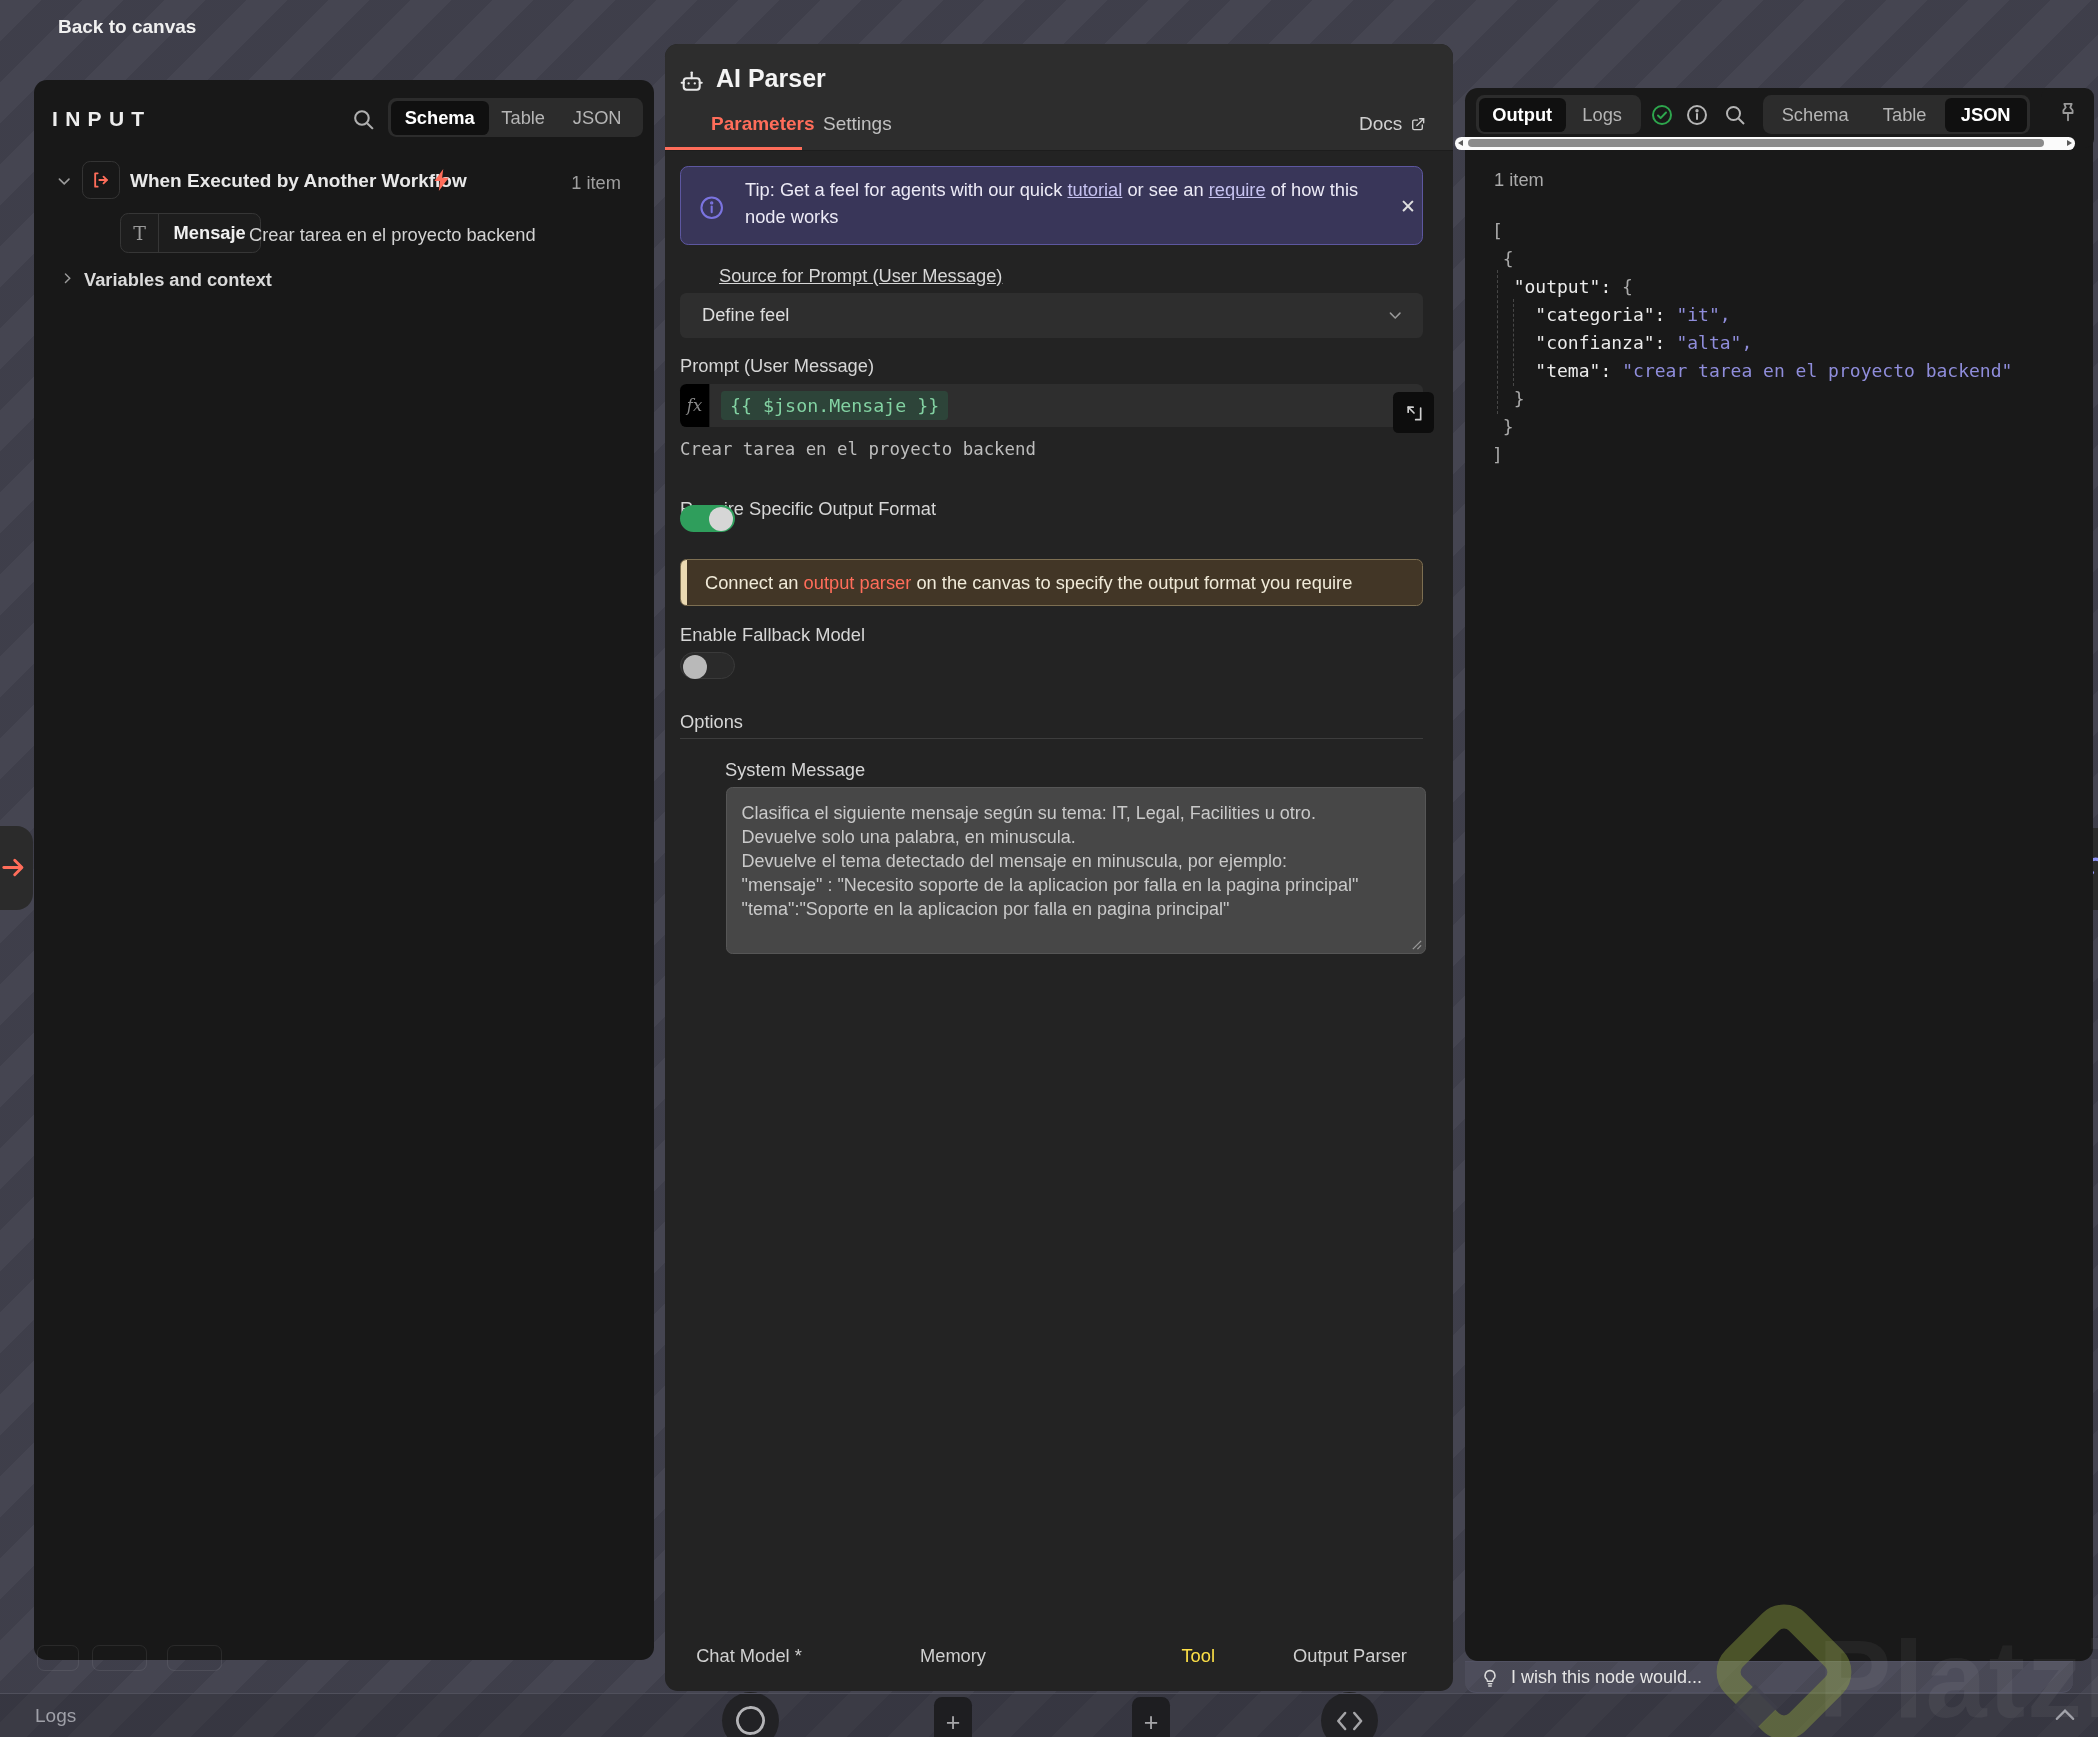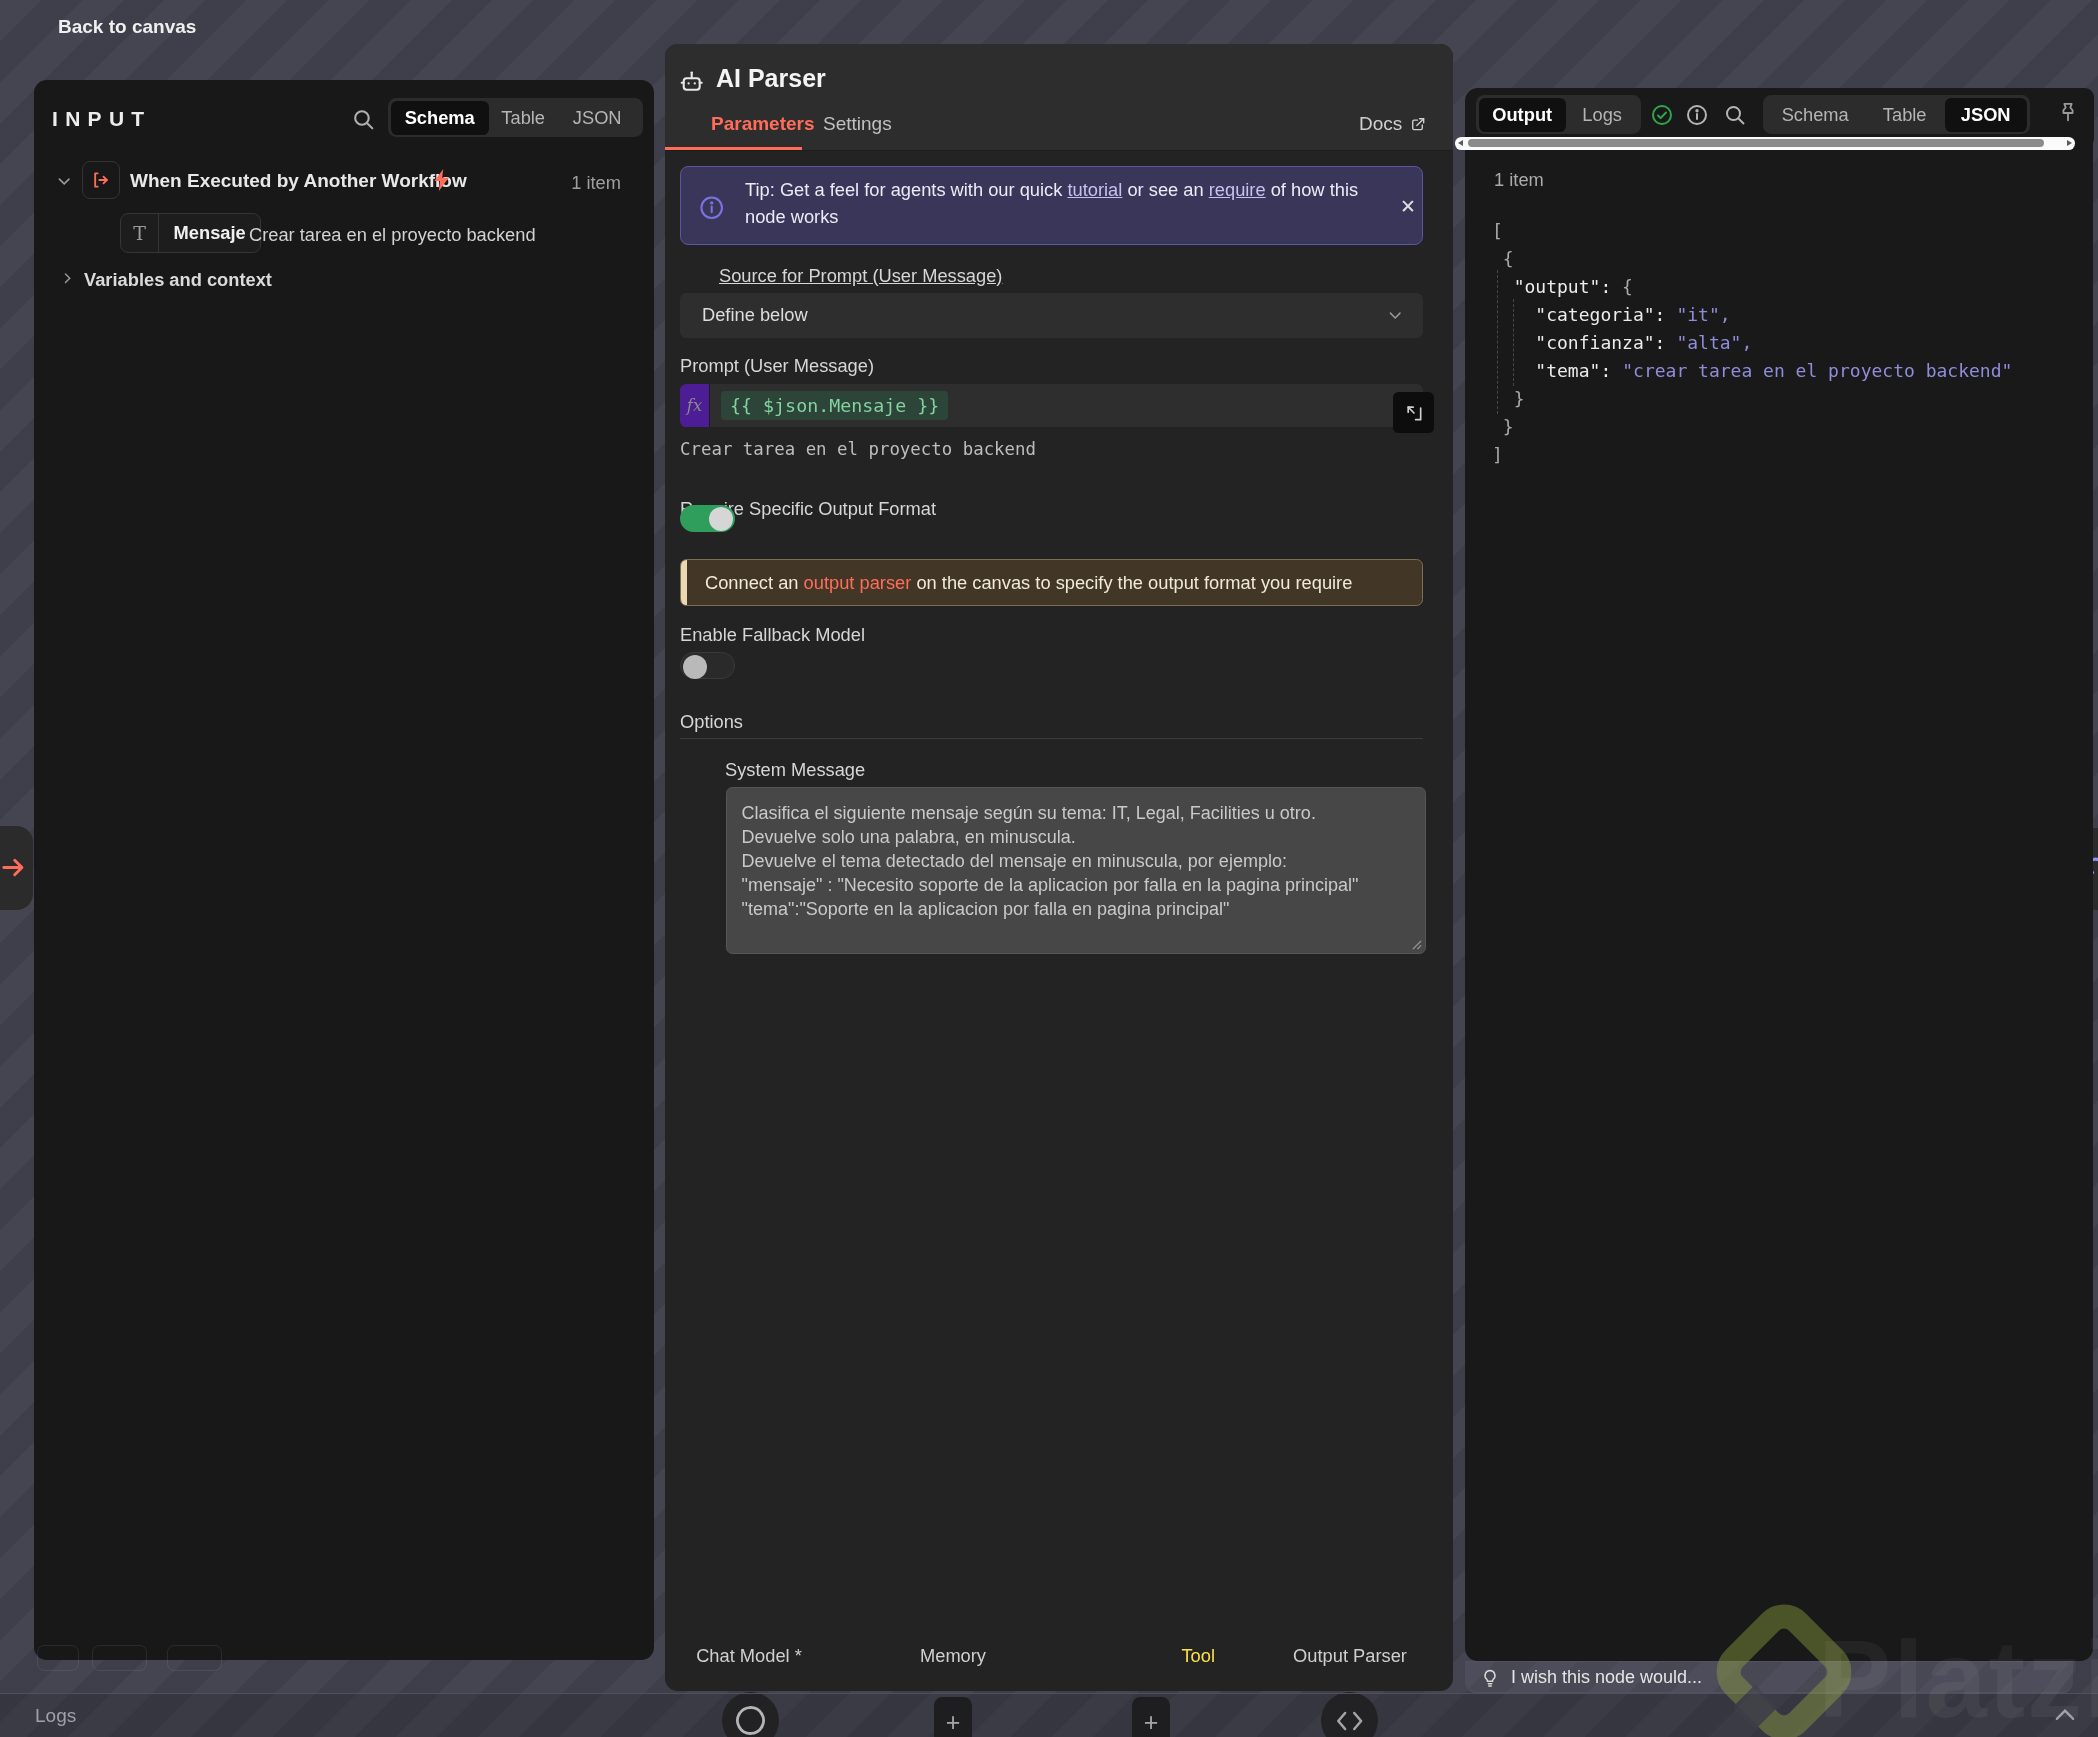--- a/index.html
+++ b/index.html
@@ -142,31 +142,31 @@
       <circle cx="12" cy="7.8" r="0.6" fill="#7b74e0"></circle>
   </svg>
 </span>
 <div class="abs" style="left:745px; top:176px; width:640px; font-size:18.3px; line-height:27.4px; color:#eceaf6;">
   <span>Tip: Get a feel for agents with our quick </span><span class="callout-link" style="color:#c6c2f0;">tutorial</span><span> or see an </span><span class="callout-link" style="color:#c6c2f0;">require</span><span> of how this node works</span>
 </div>
 <div class="abs" style="left:1400px; top:195px; font-size:19px; color:#e0e0e0; cursor:pointer;">✕</div>
 
 <div class="label" style="left:719px; top:265px;text-decoration:underline;">Source for Prompt (User Message)</div>
 <div class="abs" style="left:680px; top:293px; width:743px; height:45px; background:#2e2e2e; border-radius:6.4px; cursor:pointer;">
-  <span style="position:absolute; left:22px; top:11px; font-size:18.3px; color:#dddddd;">Define below</span>
+  <span style="position:absolute; left:22px; top:11px; font-size:18.3px; color:#dddddd;">Define feel</span>
   <span style="position:absolute; right:20px; top:13.7px;">
     <svg width="16.4" height="16.4" viewBox="0 0 24 24" fill="none" stroke="#9a9a9a" stroke-width="2.2" stroke-linecap="round">
         <path d="M5 9l7 7 7-7"></path>
       </svg>
   </span>
 </div>
 
 <div class="label" style="left:680px; top:355px;">Prompt (User Message)</div>
 <div class="abs" style="left:680px; top:384px; width:743px; height:43px; display:flex; border-radius:6.4px; overflow:visible; background:#2e2e2e;">
-  <div style="width:30px; background:#4c1d95; border-radius:6.4px 0 0 6.4px; border-right:0.9px solid #1d1d1d; display:flex; align-items:center; justify-content:center; font-family:'DejaVu Serif', serif; font-style:italic; font-size:16.4px; color:#8a8a8a;">fx</div>
+  <div style="width:30px; background:#000000; border-radius:6.4px 0 0 6.4px; border-right:0.9px solid #1d1d1d; display:flex; align-items:center; justify-content:center; font-family:'DejaVu Serif', serif; font-style:italic; font-size:16.4px; color:#8a8a8a;">fx</div>
   <div style="flex:1; display:flex; align-items:center;">
     <span class="mono" style="margin-left:11px; padding:3.7px 9.1px; background:#2d4439; border-radius:3.7px; font-size:18.3px; color:#82d2a2;">{{ $json.Mensaje }}</span>
   </div>
 </div>
 <div class="abs" style="left:1393px; top:392px; width:41px; height:41px; background:#0d0d0d; border-radius:5.5px; display:flex; align-items:center; justify-content:center; cursor:pointer;">
   <svg width="20" height="20" viewBox="0 0 24 24" fill="none" stroke="#d0d0d0" stroke-width="2" stroke-linecap="round" stroke-linejoin="round">
     <path d="M14 20h6V6"></path>
       <path d="M12 12L5 5"></path>
       <path d="M5 11V5h6"></path>
   </svg>

